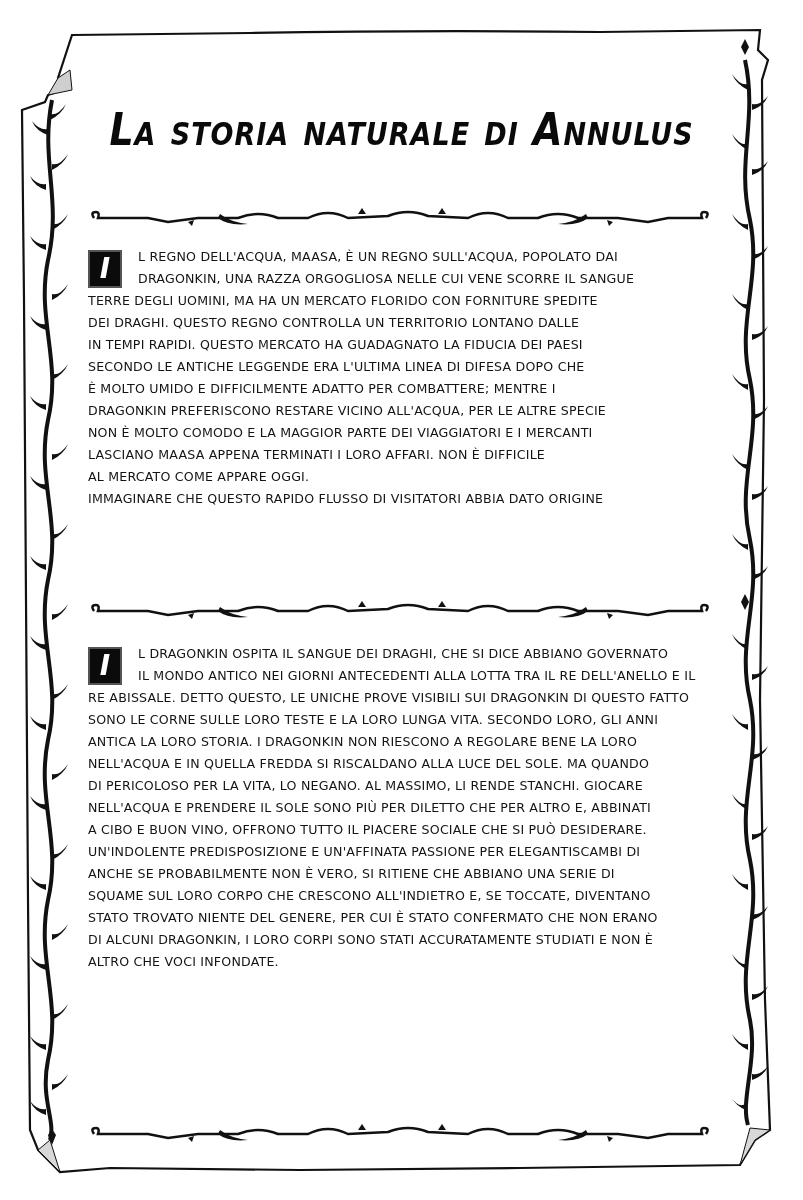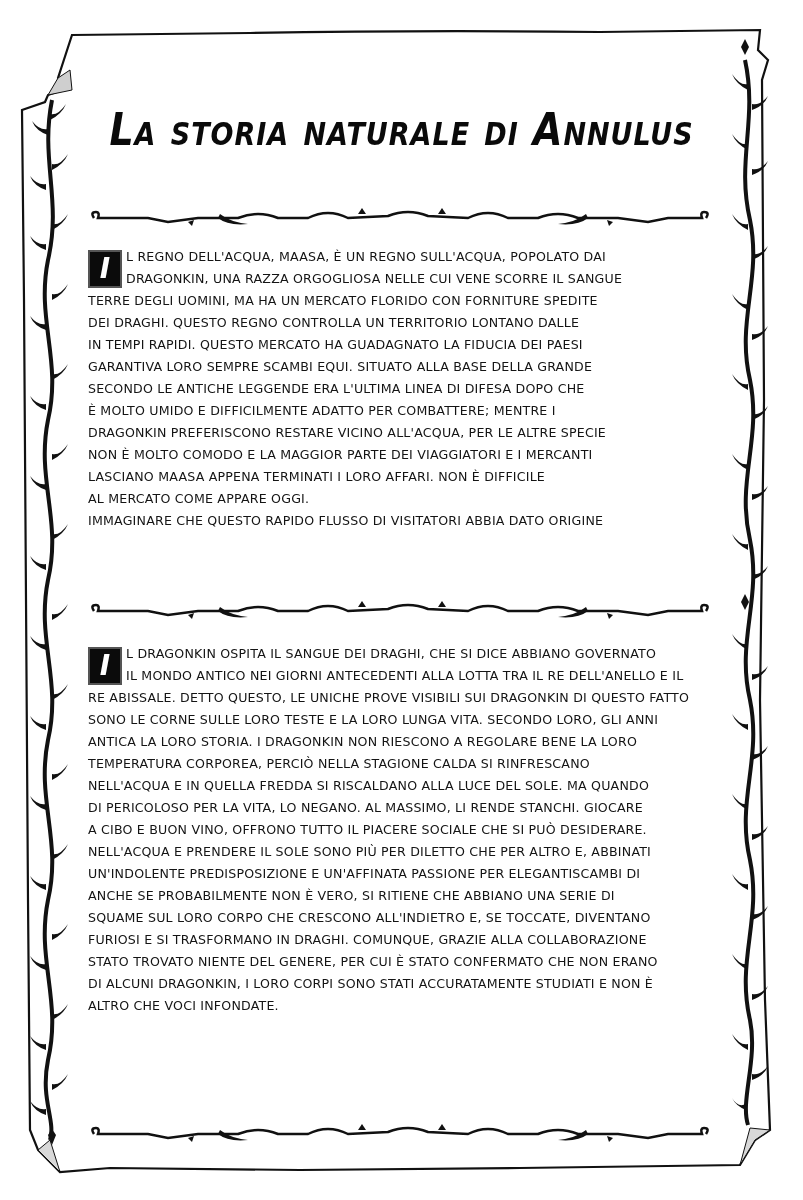--- a/index.html
+++ b/index.html
@@ -11,21 +11,21 @@
       font-size: 38px; letter-spacing: 1px; font-variant: small-caps; color: #0a0a0a;
       transform: scaleY(1.15);
     }
     .divider { position: absolute; left: 88px; width: 628px; height: 20px; }
     .para {
       position: absolute; left: 88px; width: 620px;
       font-family: "DejaVu Sans", sans-serif; font-size: 12.6px; line-height: 22px;
       text-transform: uppercase; letter-spacing: 0.2px; color: #141414;
     }
     .para .line { display: block; white-space: nowrap; }
-    .para .line.indent { padding-left: 38px; }
+    .para .line.indent { padding-left: 50px; }
     .dropcap {
       position: absolute; left: 0; top: 4px; width: 34px; height: 38px;
       background: #0b0b0b; border: 2px solid #555; box-sizing: border-box;
       color: #fff; font-family: "DejaVu Sans", sans-serif; font-weight: bold; font-style: italic;
       font-size: 28px; line-height: 34px; text-align: center;
     }
   </style>
 </head>
 <body>
 
@@ -126,21 +126,20 @@
   </g>
 </svg>
 
 <div class="para" style="top:246px">
   <div class="dropcap">I</div>
   <span class="line indent">l regno dell'acqua, Maasa, è un regno sull'acqua, popolato dai</span>
   <span class="line indent">Dragonkin, una razza orgogliosa nelle cui vene scorre il sangue</span>
   <span class="line">terre degli uomini, ma ha un mercato florido con forniture spedite</span>
   <span class="line">dei draghi. Questo regno controlla un territorio lontano dalle</span>
   <span class="line">in tempi rapidi. Questo mercato ha guadagnato la fiducia dei paesi</span>
-  <span class="line">garantiva loro sempre scambi equi. Situato alla base della grande</span>
   <span class="line">secondo le antiche leggende era l'ultima linea di difesa dopo che</span>
   <span class="line">è molto umido e difficilmente adatto per combattere; mentre i</span>
   <span class="line">Dragonkin preferiscono restare vicino all'acqua, per le altre specie</span>
   <span class="line">non è molto comodo e la maggior parte dei viaggiatori e i mercanti</span>
   <span class="line">lasciano Maasa appena terminati i loro affari. Non è difficile</span>
   <span class="line">al mercato come appare oggi.</span>
   <span class="line">immaginare che questo rapido flusso di visitatori abbia dato origine</span>
 </div>
 
 <svg class="divider" style="top:601px" viewBox="0 0 628 20">
@@ -157,29 +156,27 @@
   </g>
 </svg>
 
 <div class="para" style="top:643px">
   <div class="dropcap">I</div>
   <span class="line indent">l Dragonkin ospita il sangue dei draghi, che si dice abbiano governato</span>
   <span class="line indent">il mondo antico nei giorni antecedenti alla lotta tra il Re dell'Anello e il</span>
   <span class="line">Re Abissale. Detto questo, le uniche prove visibili sui Dragonkin di questo fatto</span>
   <span class="line">sono le corne sulle loro teste e la loro lunga vita. Secondo loro, gli anni</span>
   <span class="line">antica la loro storia. I Dragonkin non riescono a regolare bene la loro</span>
-  <span class="line">temperatura corporea, perciò  nella stagione calda si rinfrescano</span>
   <span class="line">nell'acqua e in quella fredda si riscaldano alla luce del sole. Ma quando</span>
   <span class="line">di pericoloso per la vita, lo negano. Al massimo, li rende stanchi. Giocare</span>
+  <span class="line">nell'acqua e prendere il sole sono più per diletto che per altro e, abbinati</span>
   <span class="line">a cibo e buon vino, offrono tutto il piacere sociale che si può desiderare.</span>
-  <span class="line">nell'acqua e prendere il sole sono più per diletto che per altro e, abbinati</span>
   <span class="line">Un'indolente predisposizione e un'affinata passione per elegantiscambi di</span>
   <span class="line">Anche se probabilmente non è vero, si ritiene che abbiano una serie di</span>
   <span class="line">squame sul loro corpo che crescono all'indietro e, se toccate, diventano</span>
-  <span class="line">furiosi e si trasformano in draghi. Comunque, grazie alla collaborazione</span>
   <span class="line">stato trovato niente del genere, per cui è stato confermato che non erano</span>
   <span class="line">di alcuni Dragonkin, i loro corpi sono stati accuratamente studiati e non è</span>
   <span class="line">altro che voci infondate.</span>
 </div>
 
 <svg class="divider" style="top:1124px" viewBox="0 0 628 20">
   <g fill="none" stroke="#111" stroke-width="2.5">
     <path d="M6 10 q-4 -6 2 -6 q4 0 2 6 L60 10 l20 4 l30 -4 l40 0 q20 -8 40 0 l30 0 q20 -10 40 0 l40 -2 q20 -8 40 0 l40 2 q20 -10 40 0 l30 0 q20 -8 40 0 l40 0 l30 4 l20 -4 L614 10 q-2 -6 2 -6 q6 0 2 6"></path>
   </g>
   <g fill="#111">

